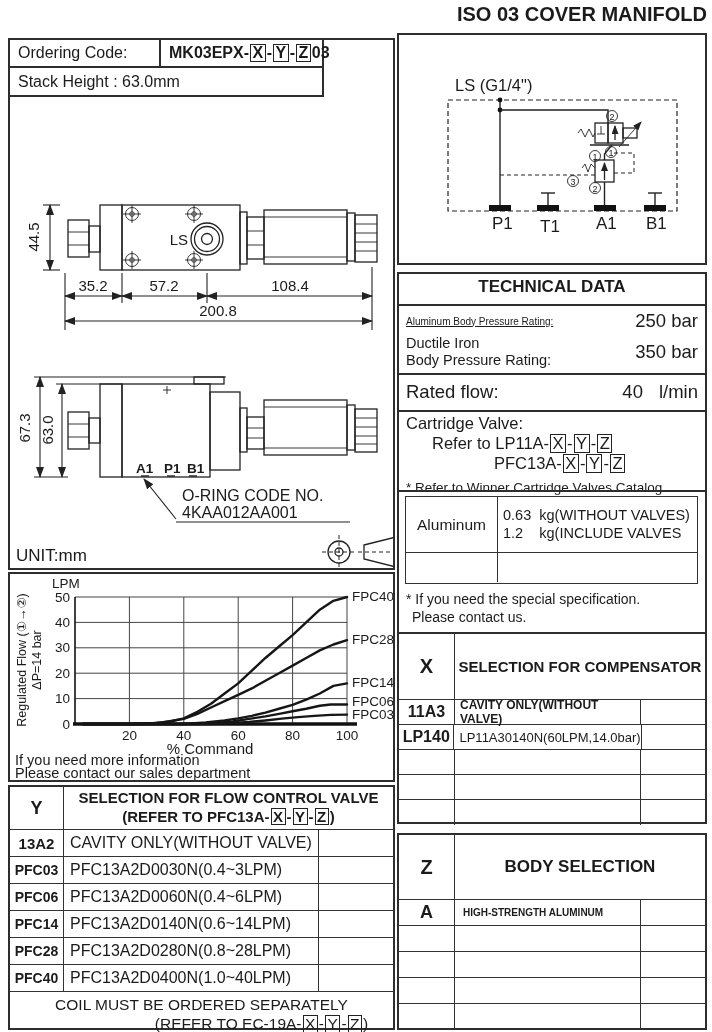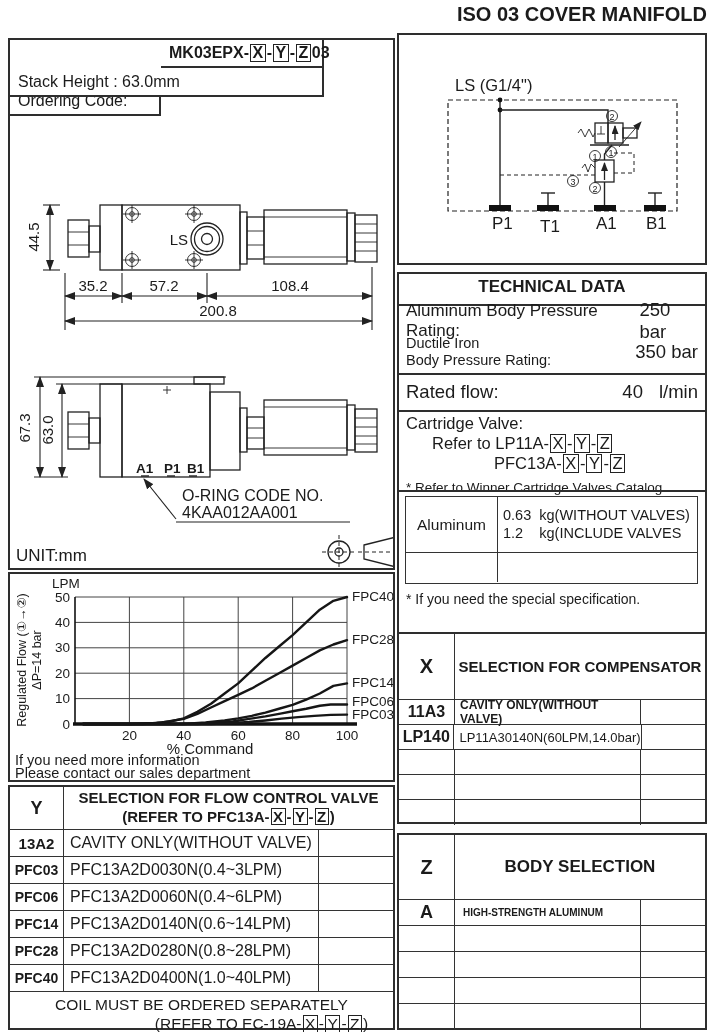--- a/index.html
+++ b/index.html
@@ -34,21 +34,21 @@
   .tick{font-size:13.5px;}
   .curvelabel{font-size:13.5px;}
   .pre{white-space:pre;}
 </style>
 </head>
 <body>
 
 <div class="abs" style="left:397px;top:3px;width:310px;text-align:right;font-size:20px;font-weight:bold;letter-spacing:0;">ISO 03 COVER MANIFOLD</div>
 
 <div class="frame" style="left:8px;top:38px;width:387px;height:532px;">
-  <div class="oc-cell" style="left:0;top:0;width:151px;height:28px;margin-top:48px;">Ordering Code:</div>
+  <div class="oc-cell" style="left:0;top:0;width:151px;height:28px;">Ordering Code:</div>
   <div class="oc-cell" style="left:151px;top:0;width:163px;height:28px;font-weight:bold;">MK03EPX-<span class="boxed">X</span>-<span class="boxed">Y</span>-<span class="boxed">Z</span>03</div>
   <div class="oc-cell" style="left:0;top:28px;width:314px;height:29px;">Stack Height : 63.0mm</div>
 
   <svg width="383" height="528" viewBox="0 0 383 528">
     <defs>
       <marker id="ah" markerWidth="11" markerHeight="8" refX="10" refY="4" orient="auto-start-reverse" markerUnits="userSpaceOnUse">
         <path d="M0,0 L11,4 L0,8 z" fill="#222"></path>
       </marker>
     </defs>
 
@@ -254,21 +254,21 @@
     <text x="197" y="194" font-size="17">A1</text>
     <text x="247" y="194" font-size="17">B1</text>
   </svg>
 </div>
 
 <div class="frame" style="left:397px;top:272px;width:310px;height:395px;">
   <div class="abs" style="left:0;right:0;top:3px;height:27px;text-align:center;font-weight:bold;font-size:17px;">TECHNICAL DATA</div>
   <div class="tbl-hr" style="top:30px;"></div>
 
   <div class="trow" style="top:35px;height:24px;">
-    <span style="font-size:17px;">Aluminum Body Pressure Rating:</span>
+    <span style="font-size:10px;text-decoration:underline;">Aluminum Body Pressure Rating:</span>
     <span style="font-size:18.5px;">250 bar</span>
   </div>
   <div class="trow" style="top:60px;height:36px;">
     <span style="font-size:14.5px;line-height:1.2;">
       <span style="display:block;">Ductile Iron</span>
       <span style="display:block;">Body Pressure Rating:</span>
     </span>
     <span style="font-size:18.5px;">350 bar</span>
   </div>
   <div class="tbl-hr" style="top:99px;"></div>
@@ -301,20 +301,21 @@
       </div>
     </div>
     <div class="grid-row" style="height:29px;">
       <div class="cell cr" style="width:92px;"></div>
       <div class="cell" style="flex:1;"></div>
     </div>
   </div>
 
   <div class="abs" style="left:7px;top:317px;right:4px;font-size:14px;line-height:1.25;">
     <div>* If you need the special specification.</div>
+    <div style="padding-left:6px;">Please contact us.</div>
   </div>
 </div>
 
 <div class="frame" style="left:8px;top:572px;width:387px;height:210px;">
   <svg width="383" height="206" viewBox="0 0 383 206">
     <text x="56" y="14" font-size="13.5" text-anchor="middle">LPM</text>
     <text font-size="12.5" text-anchor="middle" transform="rotate(-90 16 86)" x="16" y="86">Regulated Flow (①→②)</text>
     <text font-size="12.5" text-anchor="middle" transform="rotate(-90 31 86)" x="31" y="86">ΔP=14 bar</text>
     <g id="plot">
         <line x1="119.4" y1="23" x2="119.4" y2="150" class="grid"></line>

